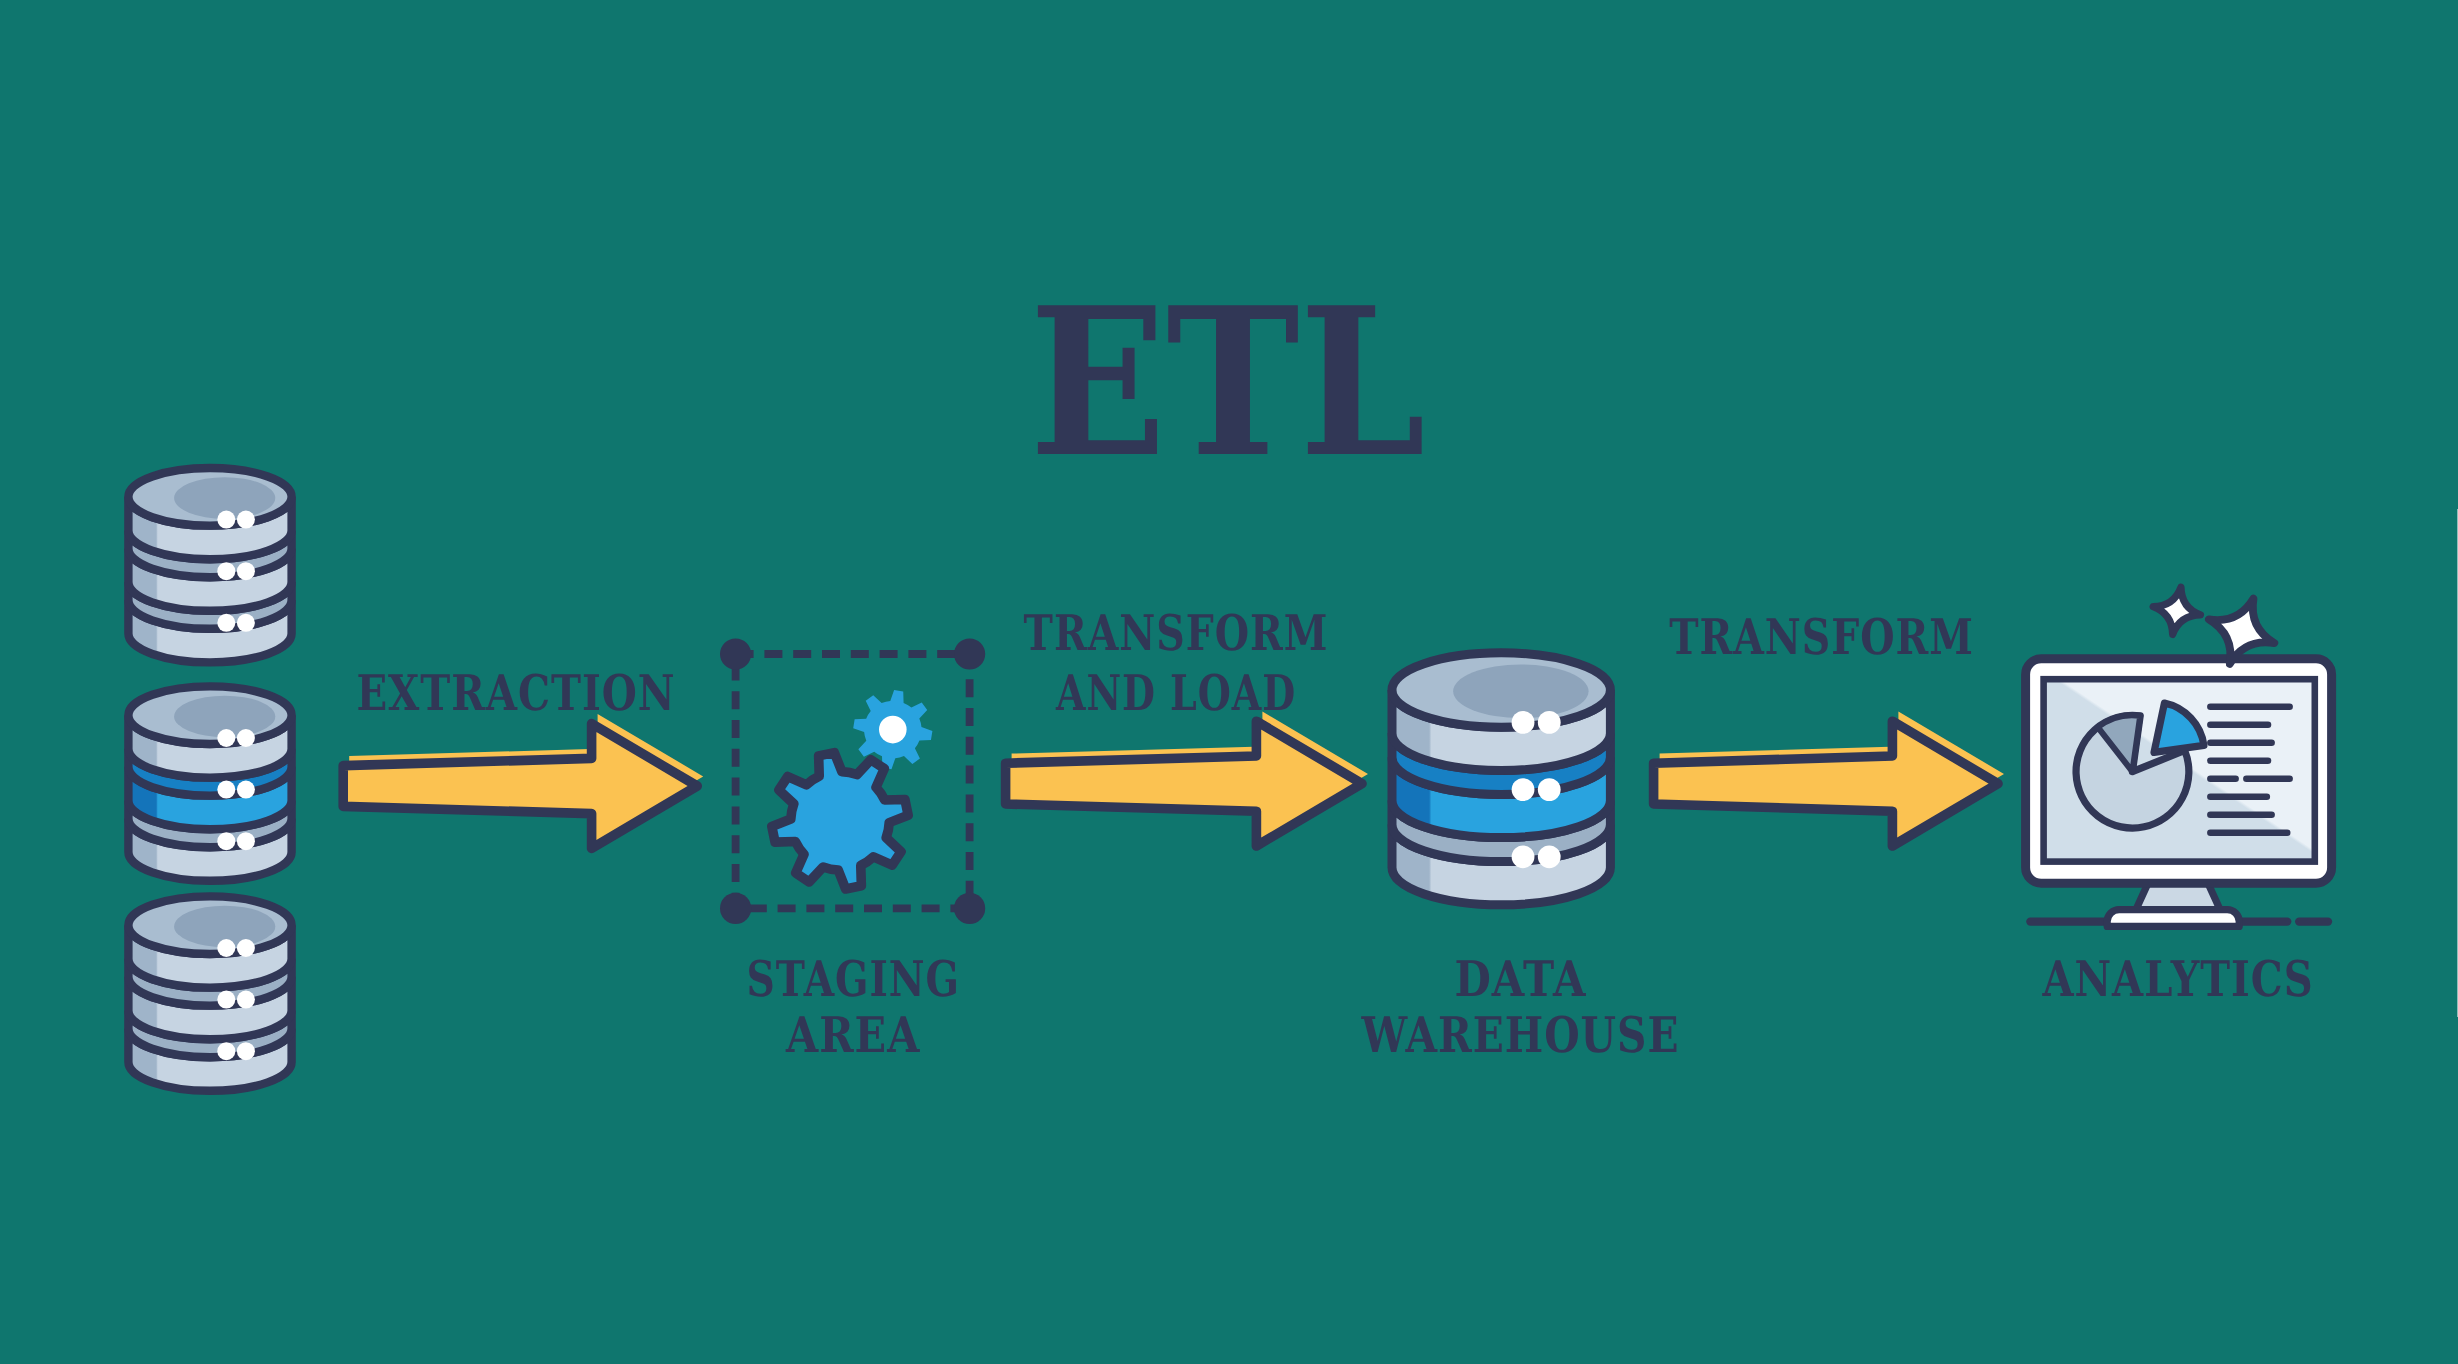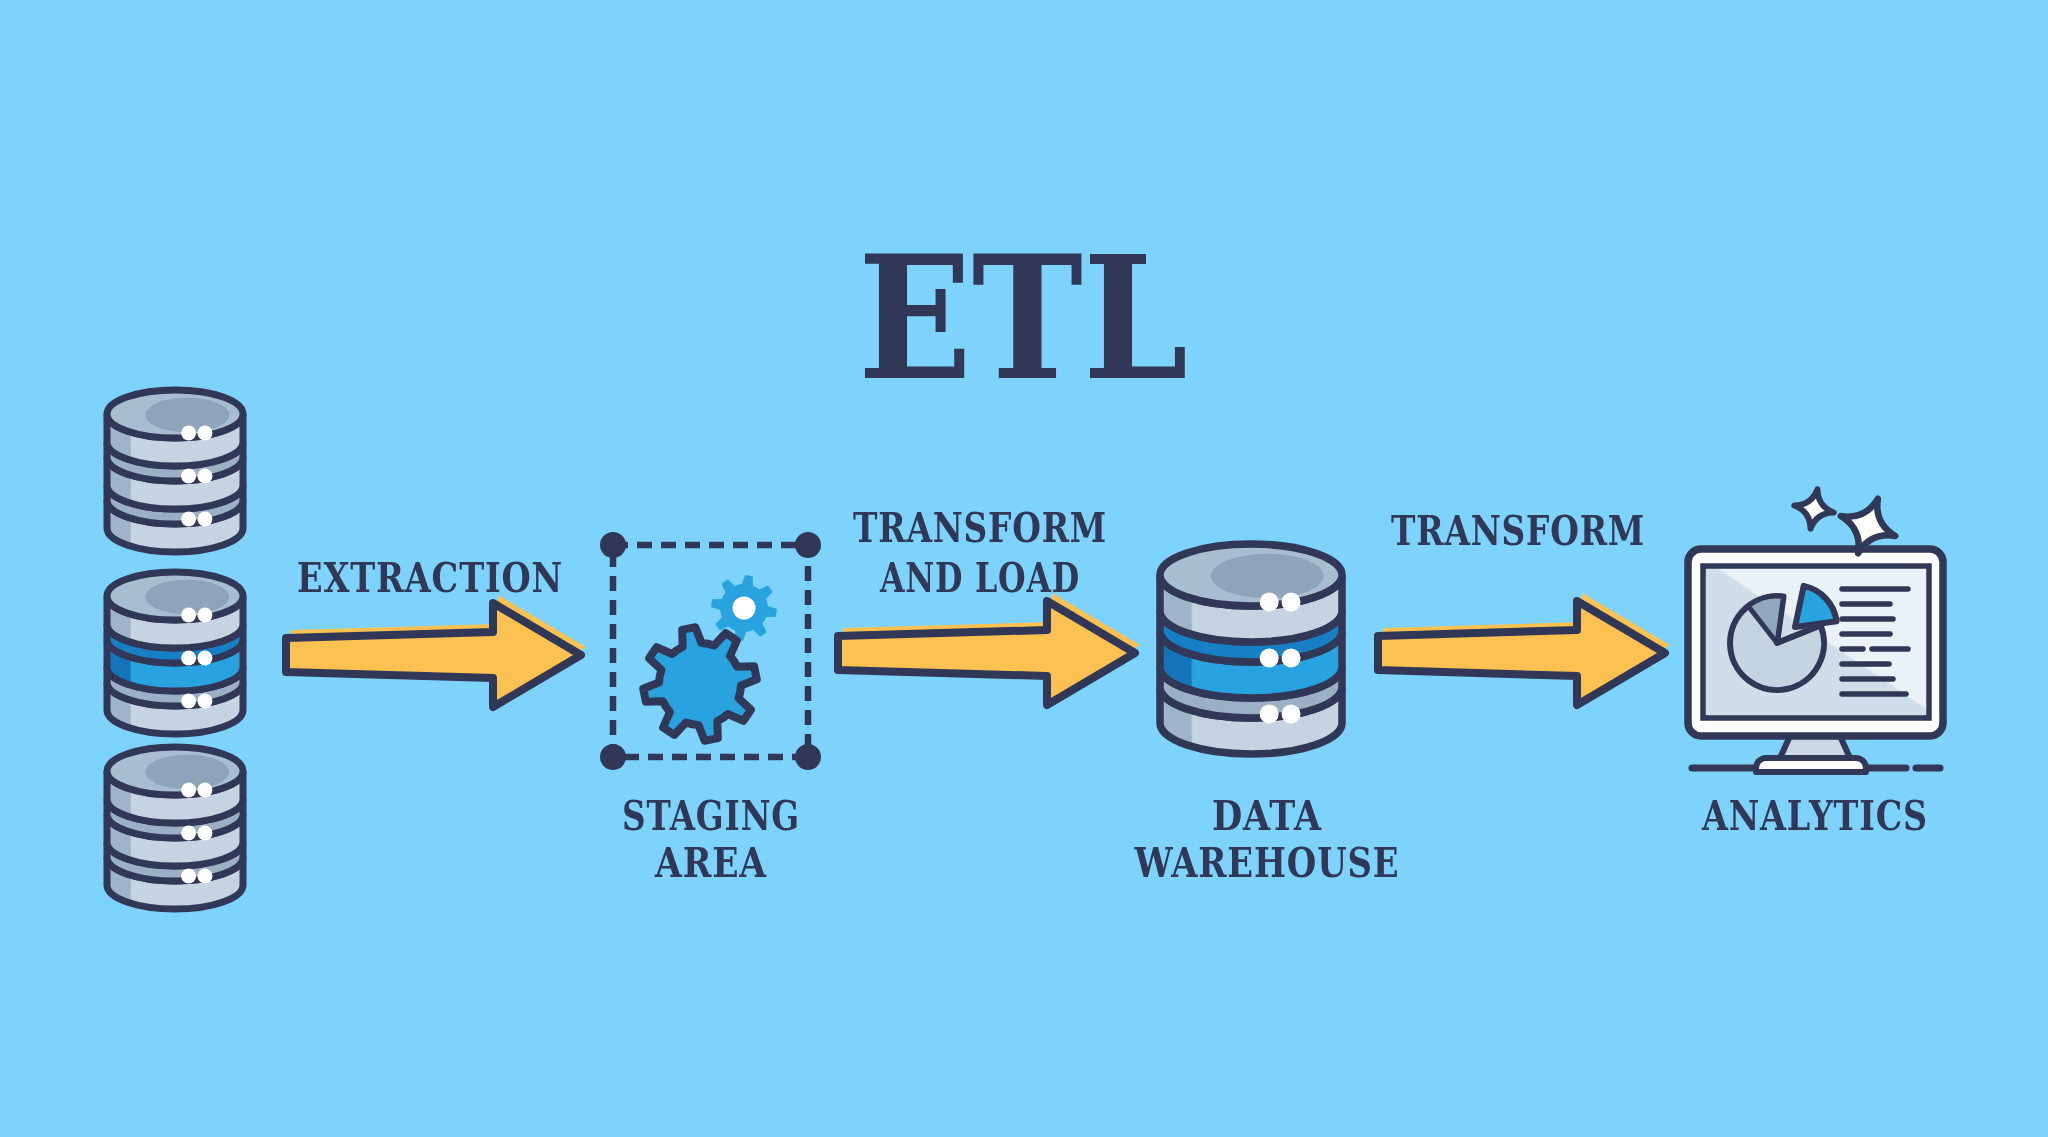--- a/index.html
+++ b/index.html
@@ -1,16 +1,16 @@
 <!DOCTYPE html>
 <html style="--c-navy: #313756; --c-yellow: #FBC251; --c-blue: #29A3DF; --c-blue-dark: #1474BA; --c-blue-face: #1780C4; --c-gray-body: #C6D4E2; --c-gray-shadow: #9FB4C9; --c-gray-face: #9BB0C5; --c-gray-top: #A9BDD0; --c-gray-crescent: #8EA4BB; --c-screen: #D0DEE9; --c-screen-light: #EAF1F7; --c-pie-gray: #C5D4E1; --c-pie-dark: #91A7BC; --c-stand: #CBD8E4; --c-white: #FFFFFF;"><head>
 <meta charset="utf-8">
 <style>
   html,body{margin:0;padding:0;background:#ffffff;}
-  .stage{width:2048px;height:1137px;position:relative;overflow:hidden;background:#7dd3fc;}
+  .stage{width:2048px;height:1137px;position:relative;overflow:hidden;background:#0f766e;}
   svg{display:block;}
   .title-text{
     font-family:"DejaVu Serif","Liberation Serif",serif;
     font-weight:700;font-size:170px;fill:var(--c-navy);
     text-anchor:middle;
   }
   .label{
     font-family:"DejaVu Serif","Liberation Serif",serif;
     font-weight:700;font-size:41px;fill:var(--c-navy);
     text-anchor:middle;letter-spacing:1px;

